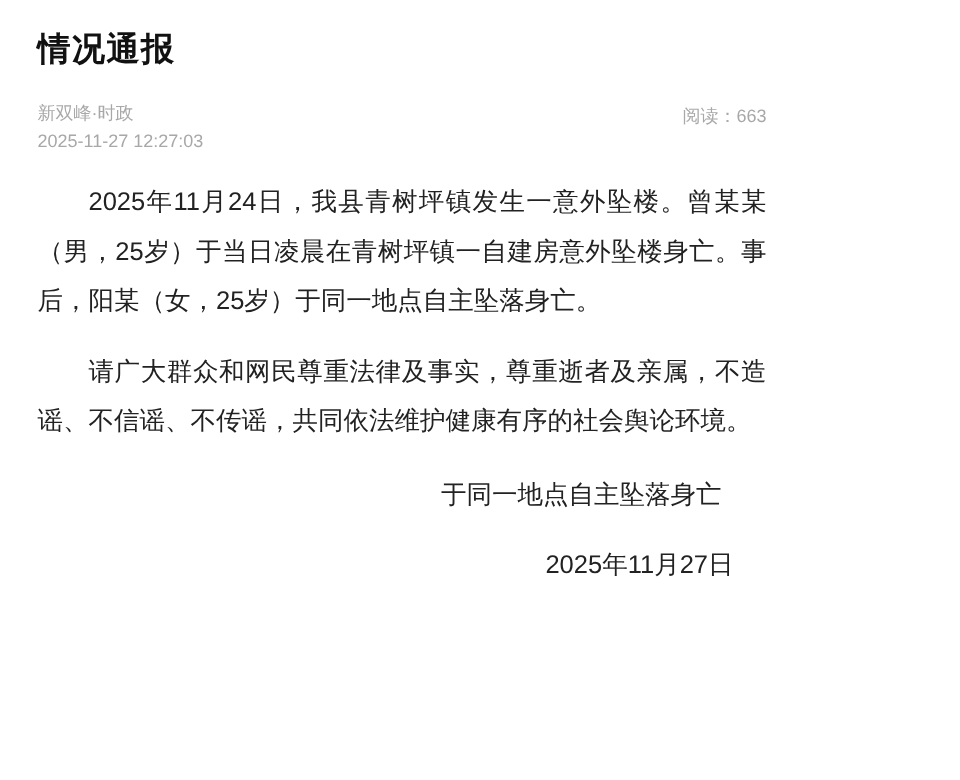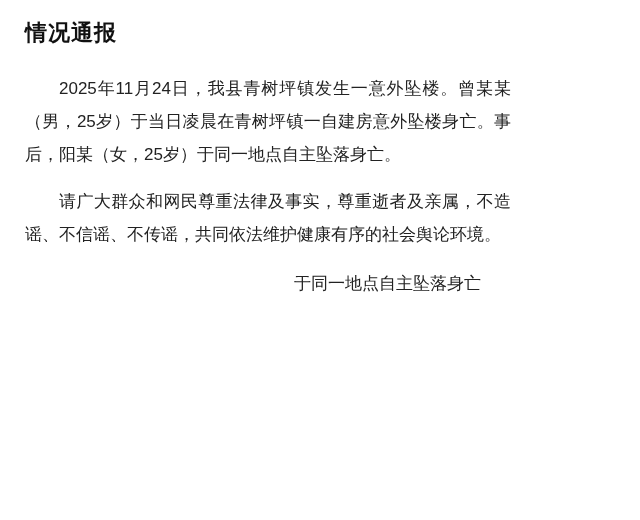--- a/index.html
+++ b/index.html
@@ -37,21 +37,21 @@
   }
   .meta-source { display: block; }
   .meta-timestamp { display: block; }
   .read-count {
     color: #a8a8a8;
     font-size: 12px;
     line-height: 19px;
     padding-top: 2px;
   }
   .article-body {
-    margin-top: 24px;
+    margin-top: 14px;
     color: #222222;
     font-size: 17px;
     line-height: 33px;
     text-align: justify;
   }
   .article-body p {
     margin: 0 0 14px 0;
     text-indent: 2em;
   }
   .signature-line {
@@ -73,22 +73,30 @@
     text-indent: 0;
   }
 </style>
 </head>
 <body>
 
 <div class="page">
 
   <h1 class="page-title">情况通报</h1>
 
+  <div class="meta-row">
+    <div class="meta-left">
+      <span class="meta-source">新双峰·时政</span>
+      <span class="meta-timestamp">2025-11-27 12:27:03</span>
+    </div>
+    <div class="read-count">阅读：663</div>
+  </div>
 
   <div class="article-body">
     <p>2025年11月24日，我县青树坪镇发生一意外坠楼。曾某某（男，25岁）于当日凌晨在青树坪镇一自建房意外坠楼身亡。事后，阳某（女，25岁）于同一地点自主坠落身亡。</p>
     <p>请广大群众和网民尊重法律及事实，尊重逝者及亲属，不造谣、不信谣、不传谣，共同依法维护健康有序的社会舆论环境。</p>
 
     <div class="signature-line">于同一地点自主坠落身亡</div>
 
+    <div class="date-line">2025年11月27日</div>
   </div>
 
 </div>
 
 </body></html>

